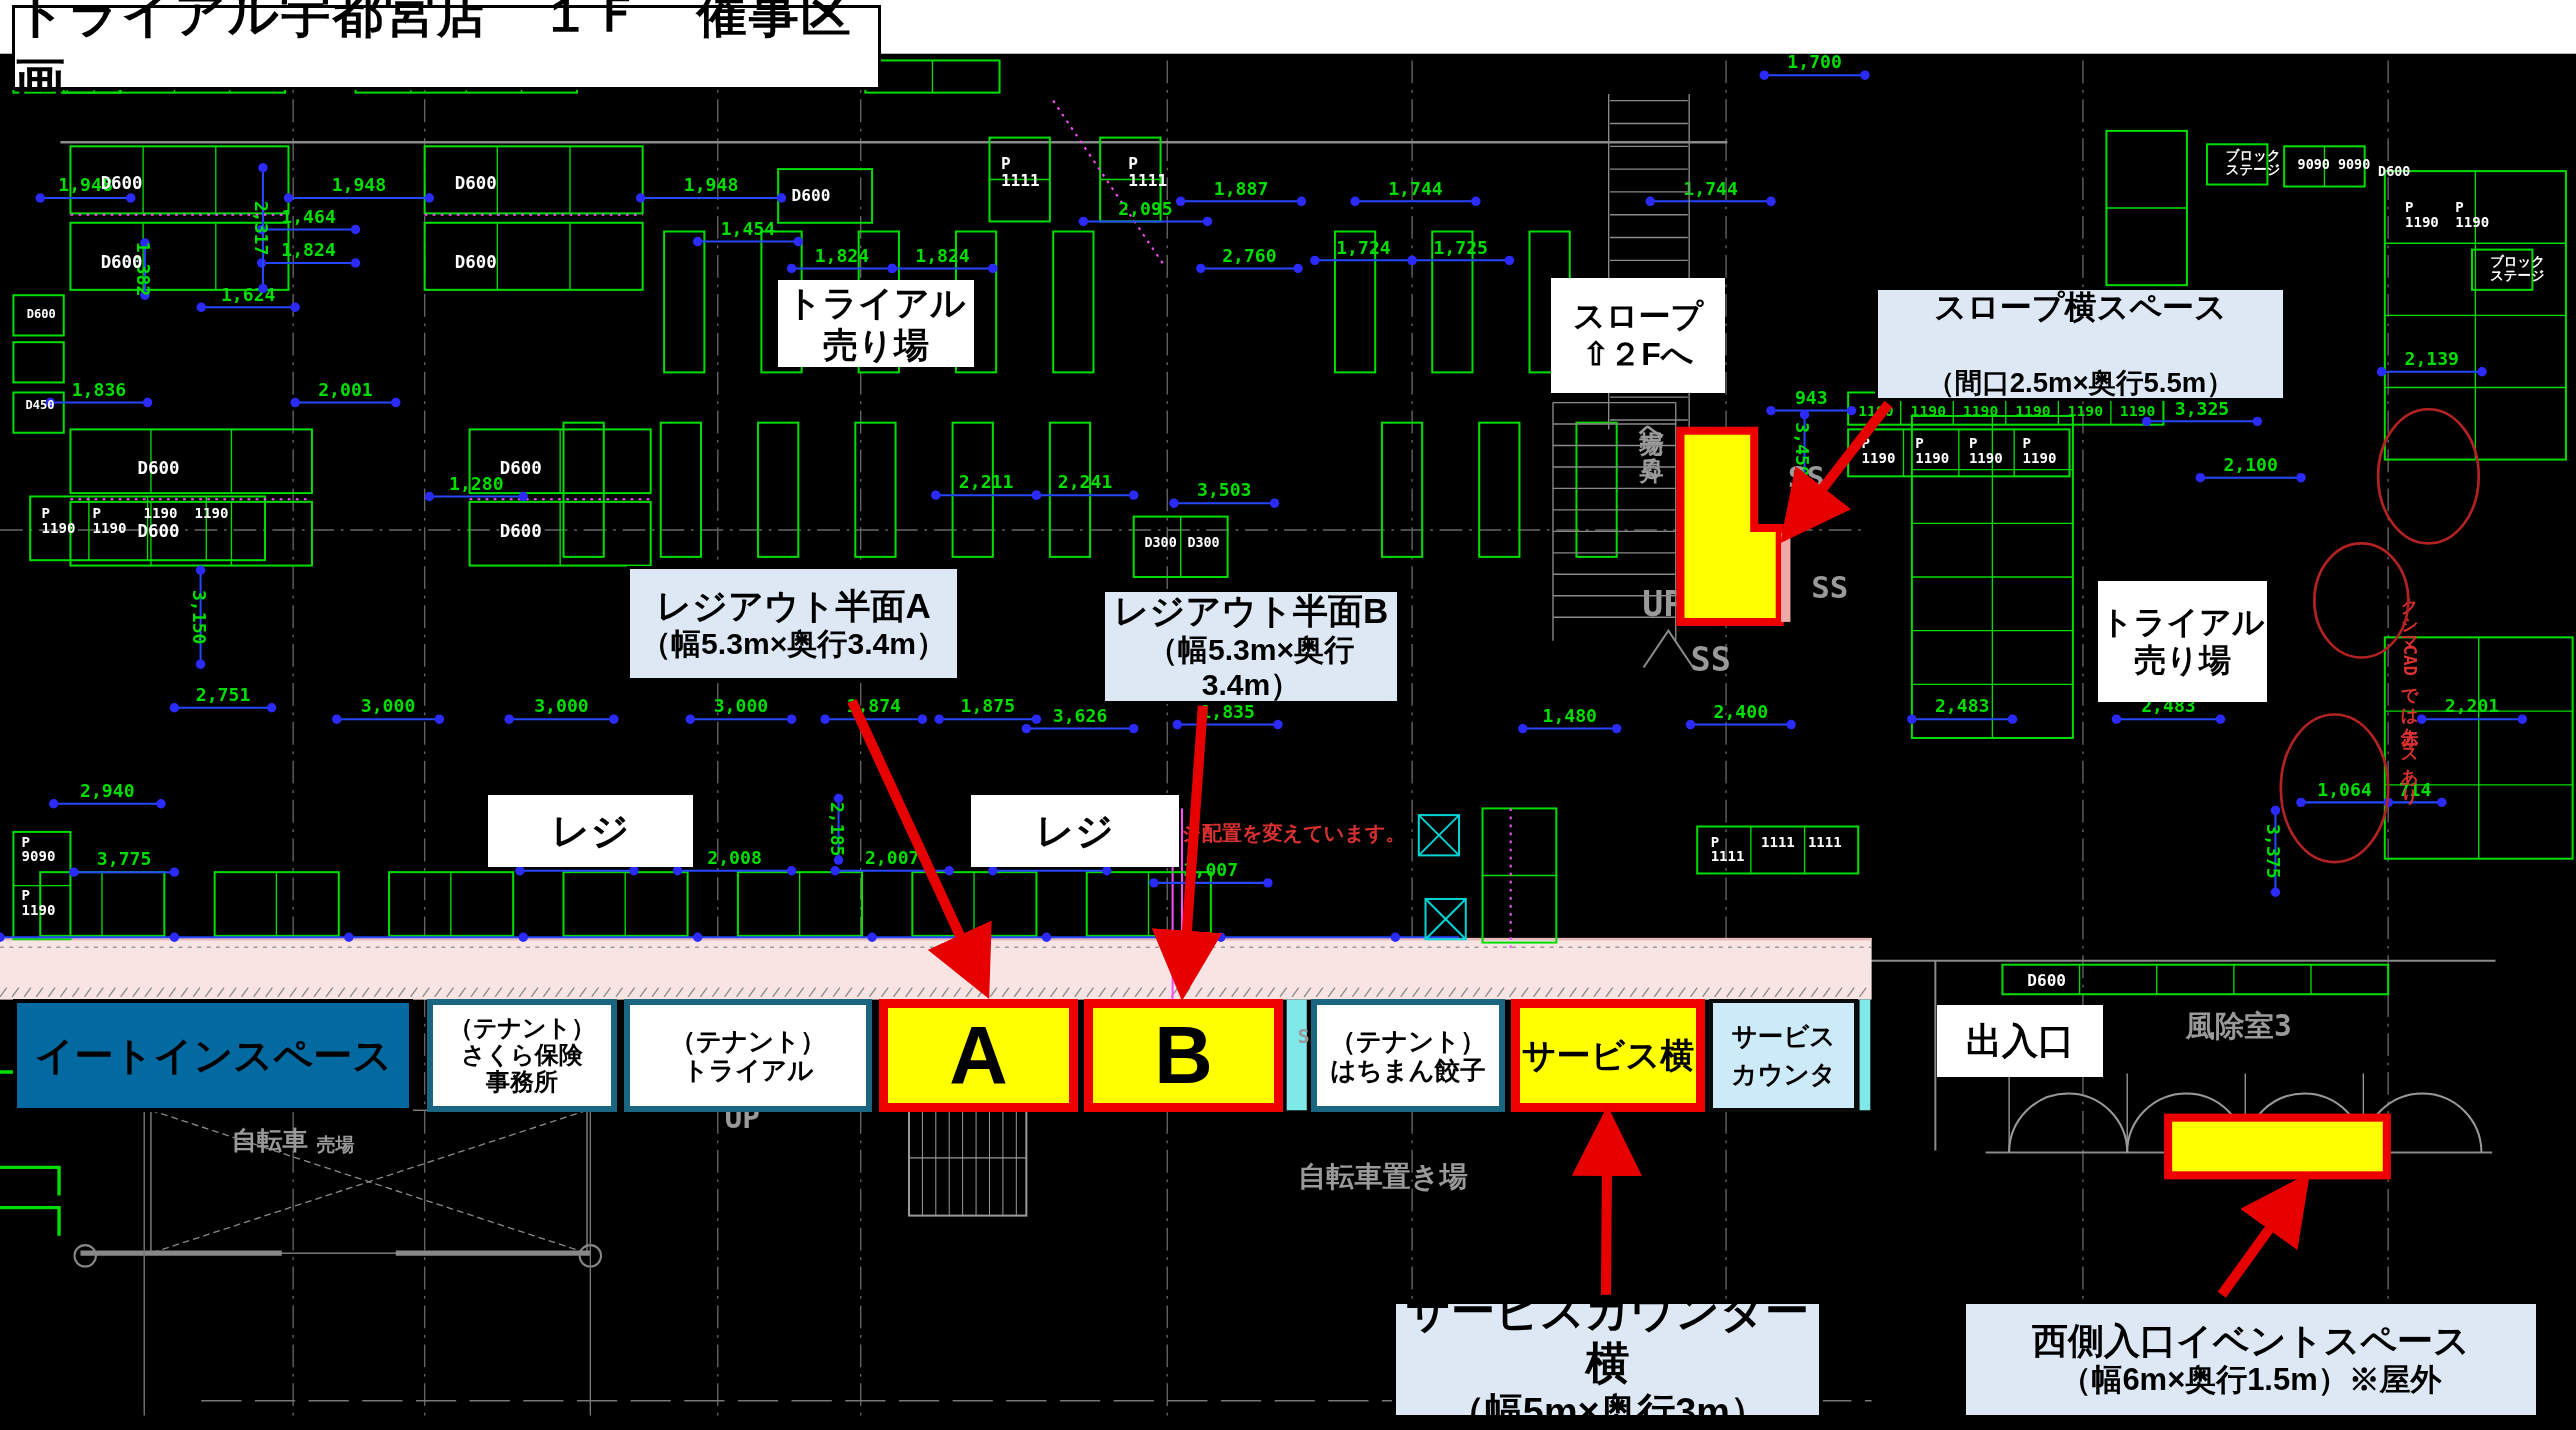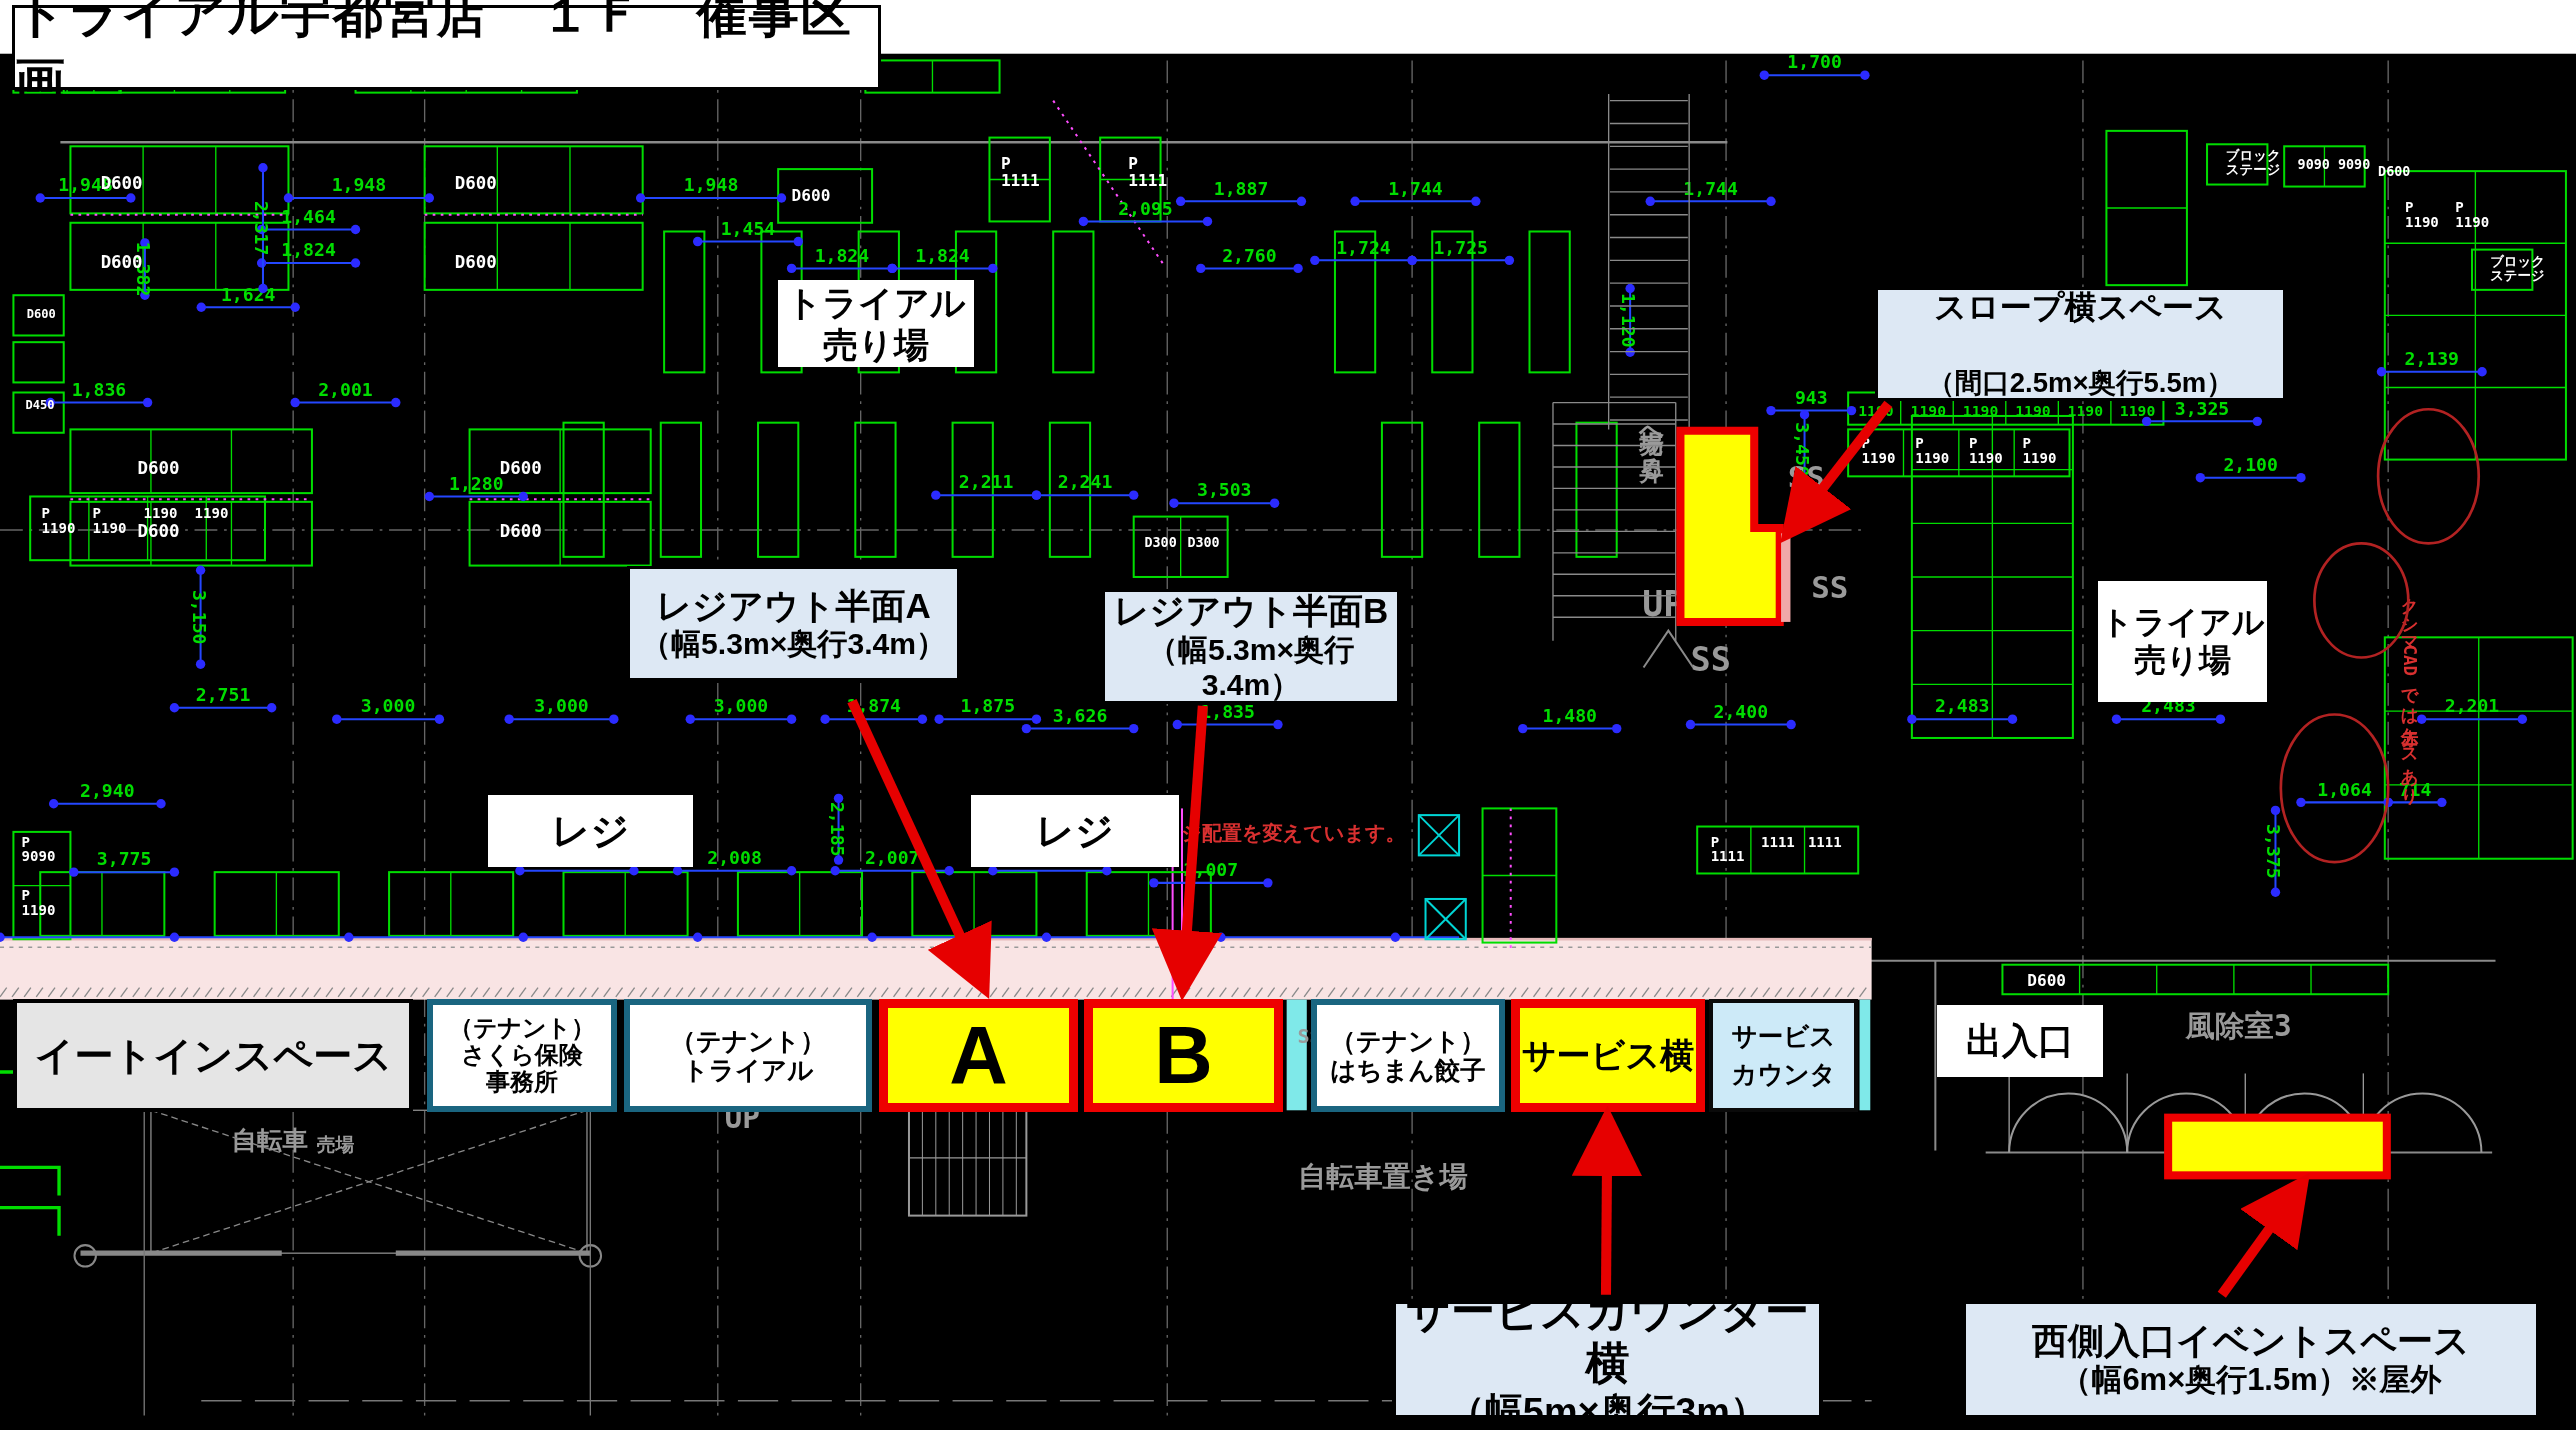--- a/index.html
+++ b/index.html
@@ -13,21 +13,21 @@
   .white{background:#ffffff;}
   .callout{background:#dde8f4;border:3.4px solid #000;}
   .sub{font-size:.86em;}
   #title-box{position:absolute;z-index:4;left:12px;top:5.4px;width:869px;height:85px;
              background:#fff;border:3.4px solid #000;display:flex;align-items:center;
              justify-content:center;font-size:50px;font-weight:bold;letter-spacing:2px;
              box-sizing:border-box;}
   .tenant{position:absolute;z-index:3;top:999px;height:113px;display:flex;flex-direction:column;
           align-items:center;justify-content:center;text-align:center;font-weight:bold;
           box-sizing:border-box;line-height:1.12;white-space:pre-line;color:#000;}
-  .t-eat{background:#e5e5e5;border:4px solid #000;}
+  .t-eat{background:#0369a1;border:4px solid #000;}
   .t-white{background:#fff;border:6px solid #1a6580;}
   .t-yellow{background:#ffff00;border:9.4px solid #ee0000;}
   .t-blue{background:#cdeaf8;border:4px solid #0a0a0a;}
   #arrows{z-index:5;pointer-events:none;}
 </style>
 </head>
 <body>
 
 <div id="canvas">
 
@@ -717,20 +717,24 @@
 
   <div id="title-box">
     <span>トライアル宇都宮店　１Ｆ　催事区画</span>
   </div>
 
   <div class="lblbox white" style="left:778px;top:280px;width:196px;height:87px;font-size:35px;">
     <span>トライアル</span>
     <span>売り場</span>
   </div>
 
+  <div class="lblbox white" style="left:1551px;top:278px;width:174px;height:115px;font-size:32px;">
+    <span>スロープ</span>
+    <span>⇧２Fへ</span>
+  </div>
 
   <div class="lblbox callout" style="left:1875px;top:287px;width:411px;height:114px;font-size:32px;gap:40px;">
     <span>スロープ横スペース</span>
     <span class="sub">（間口2.5m×奥行5.5m）</span>
   </div>
 
   <div class="lblbox callout" style="left:627px;top:566px;width:333px;height:115px;font-size:35px;">
     <span>レジアウト半面A</span>
     <span class="sub">（幅5.3m×奥行3.4m）</span>
   </div>

